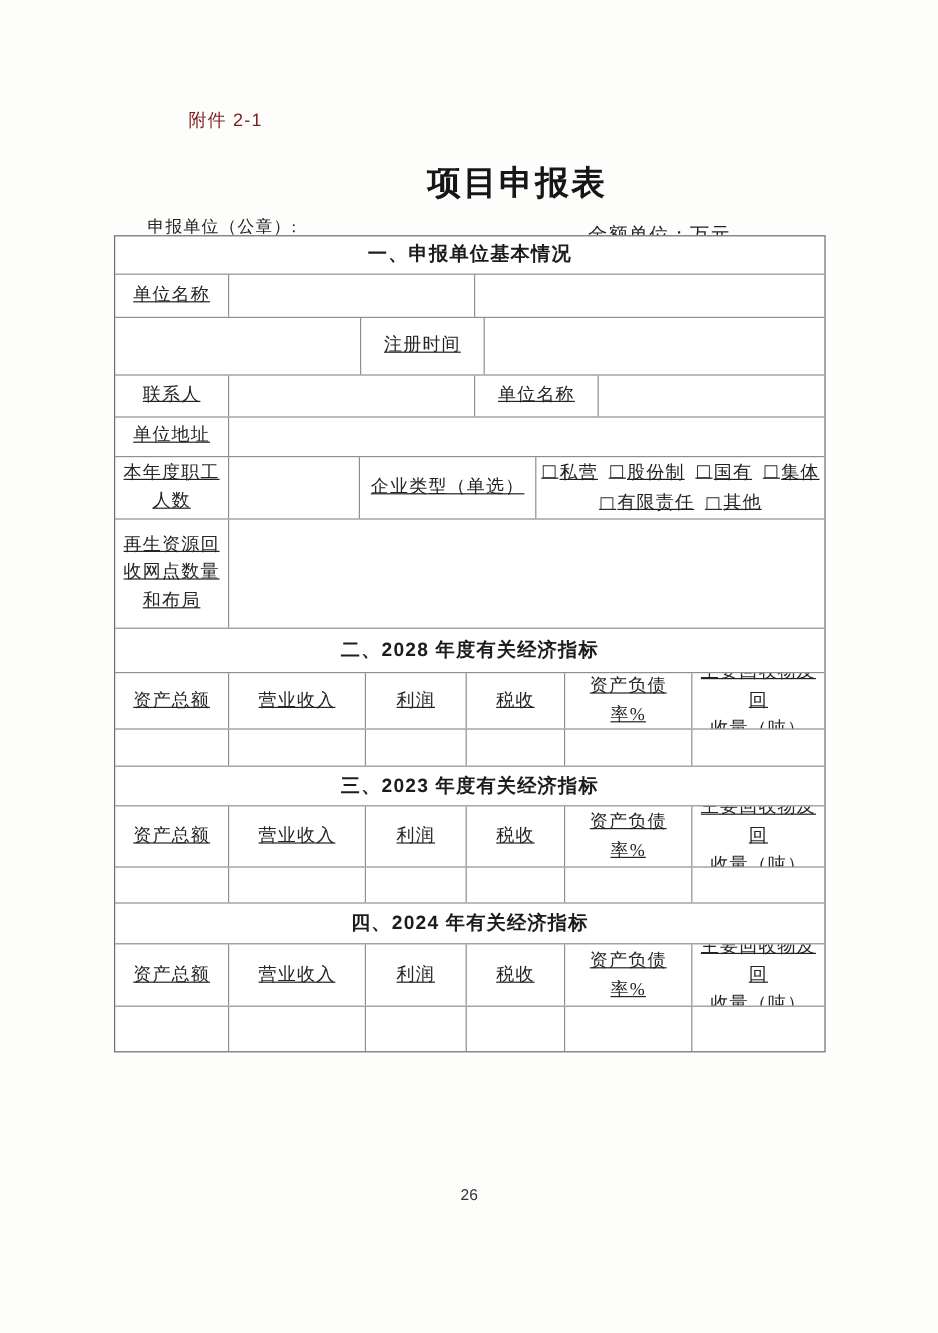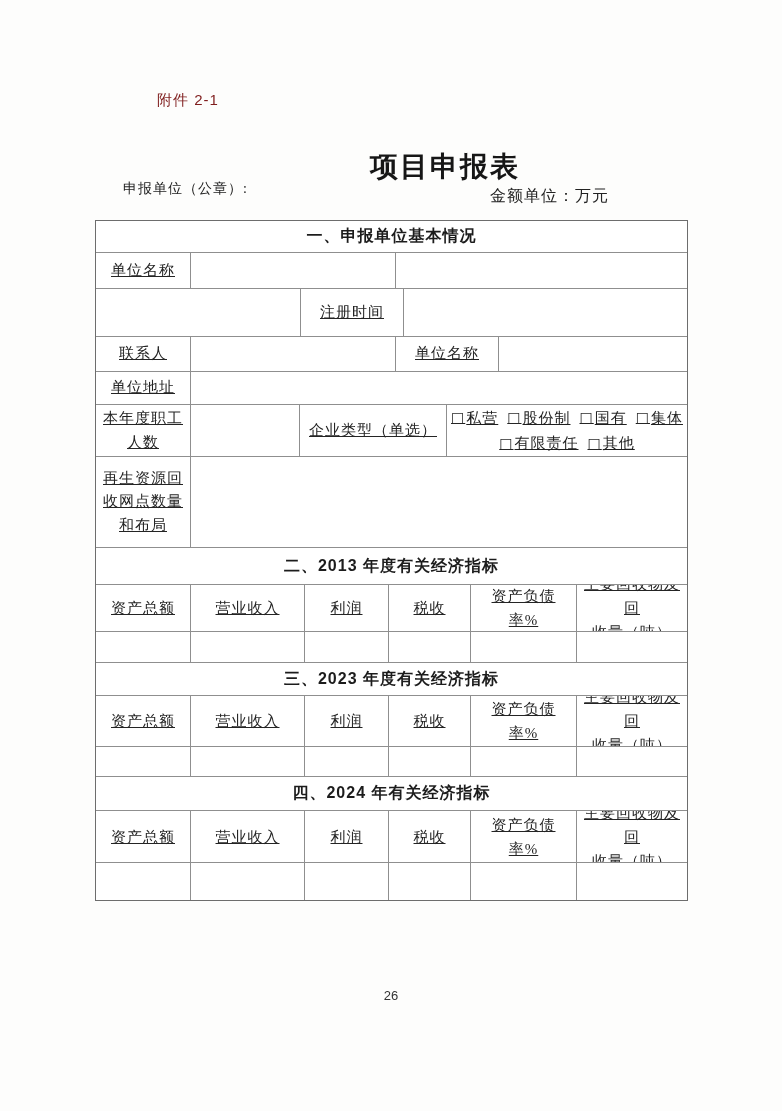--- a/index.html
+++ b/index.html
@@ -8,34 +8,34 @@
     background:#fdfdfc;color:#1f1f1f;
     font-family:"Liberation Serif","DejaVu Serif",serif;
     overflow:hidden;
   }
   .attachment{
     position:absolute;left:121px;top:91px;
     font-family:"Liberation Sans","DejaVu Sans",sans-serif;
     font-size:15px;letter-spacing:1px;color:#7f1d1d;margin-left:36px;
   }
   .doc-title{
-    position:absolute;left:356px;top:134px;margin:14px;
+    position:absolute;left:356px;top:134px;margin:0;
     font-family:"Liberation Serif","DejaVu Serif",serif;
     font-size:28px;font-weight:bold;letter-spacing:2px;color:#161616;
   }
   .sub-left{
     position:absolute;left:123px;top:180px;
     font-size:14px;letter-spacing:1px;color:#222;
   }
   .sub-right{
     position:absolute;left:490px;top:186px;
     font-size:16px;letter-spacing:1px;color:#222;
   }
   .doc-table{
-    position:absolute;left:95px;top:220px;width:593px;
+    position:absolute;left:95px;top:196px;width:593px;
     border:1.5px solid #6d6d6d;background:#fff;
     box-sizing:border-box;
     font-size:15px;
   }
   .trow{display:flex;border-bottom:1px solid #8f8f8f;box-sizing:border-box;}
   .doc-table .trow:last-child{border-bottom:none;}
   .cell{
     border-right:1px solid #8f8f8f;box-sizing:border-box;
     display:flex;align-items:center;justify-content:center;
     text-align:center;padding:1px 3px;overflow:hidden;text-decoration:underline;
@@ -138,21 +138,21 @@
 
 
   <div class="trow" style="height:91px">
     <div class="cell lbl c1">再生资源回
 收网点数量
 和布局</div>
     <div class="cell c4"></div>
   </div>
 
   <div class="trow" style="height:37px">
-    <div class="sec-title">二、2013 年度有关经济指标</div>
+    <div class="sec-title">二、2028 年度有关经济指标</div>
   </div>
   <div class="trow" style="height:47px">
     <div class="cell ehead e1">资产总额</div>
     <div class="cell ehead e2">营业收入</div>
     <div class="cell ehead e3">利润</div>
     <div class="cell ehead e4">税收</div>
     <div class="cell ehead e5">资产负债
 率%</div>
     <div class="cell ehead e6">主要回收物及回
 收量（吨）</div>

